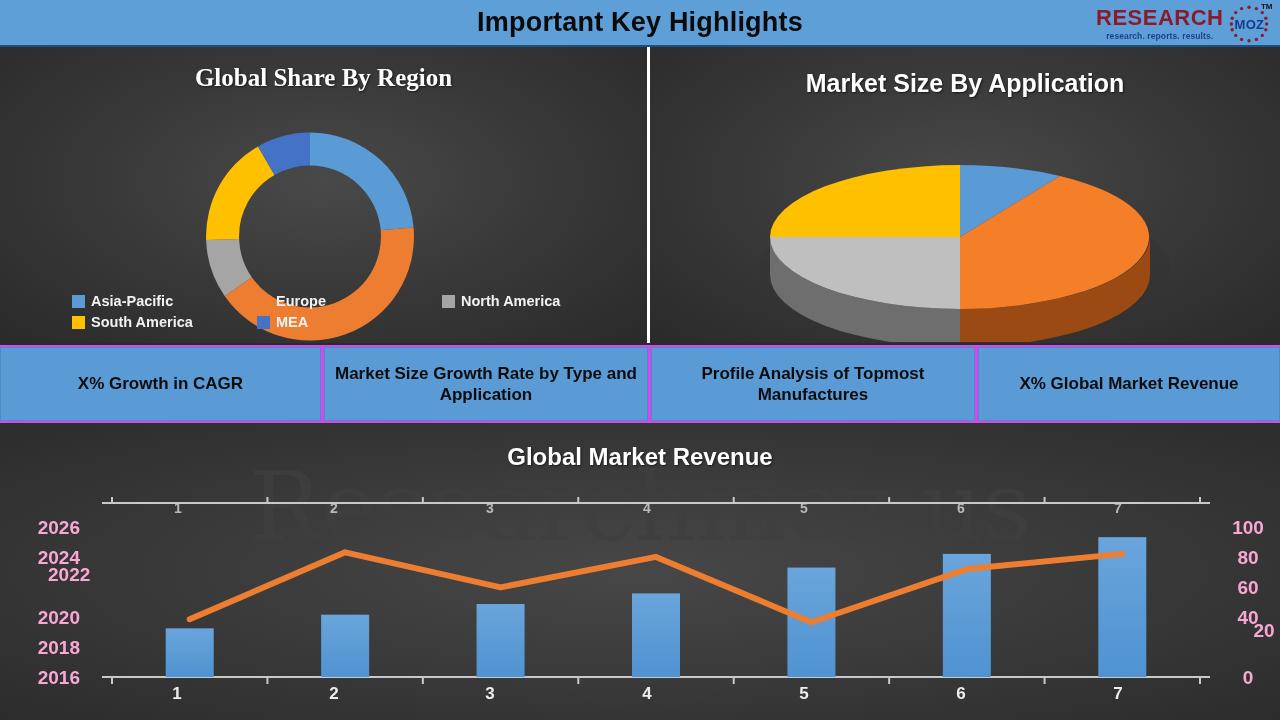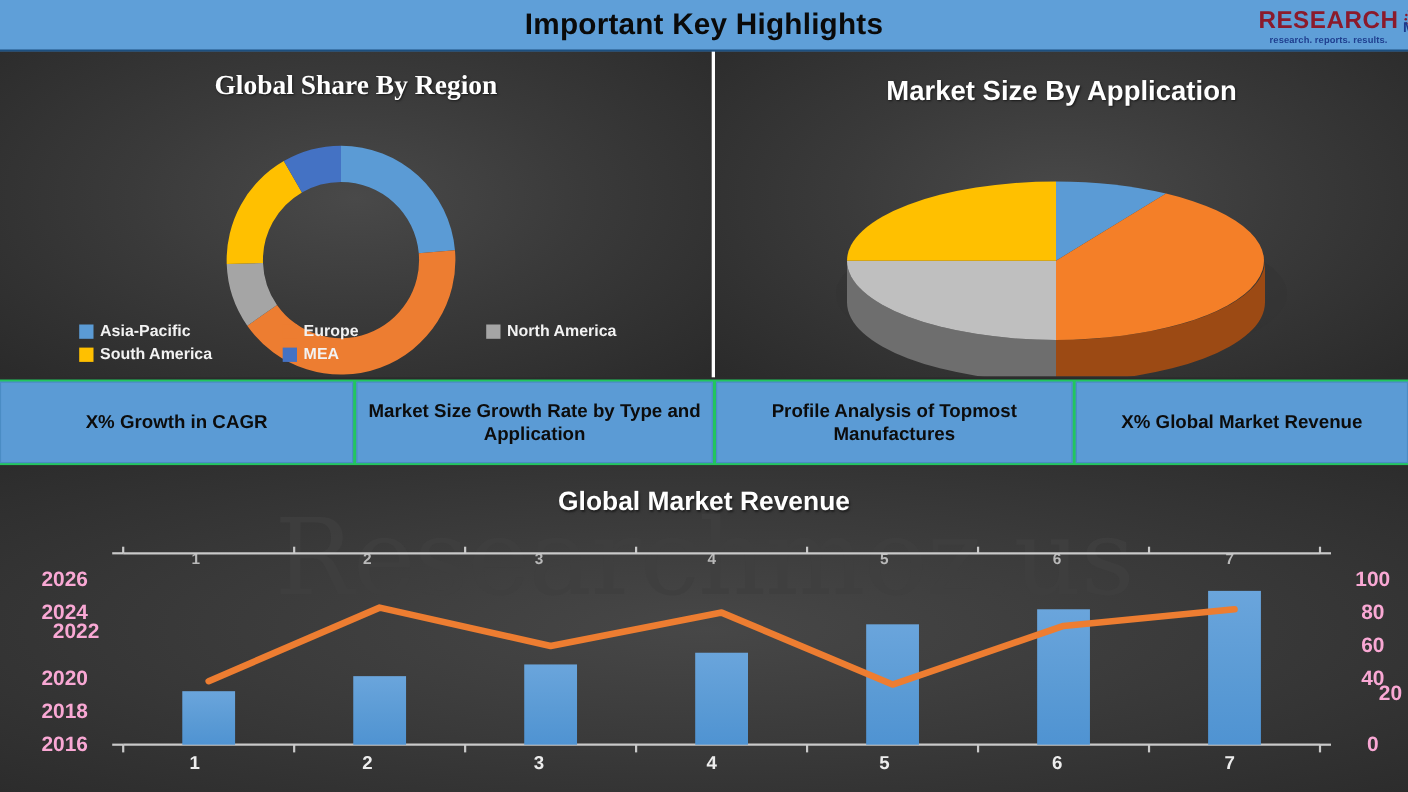--- a/index.html
+++ b/index.html
@@ -20,21 +20,21 @@
     display:flex; align-items:center; justify-content:center;
   }
   .header-title{
     font-size:27px; font-weight:bold; color:#0a0a0a;
     letter-spacing:0.2px; white-space:nowrap;
   }
   .logo{
     position:absolute; right:8px; top:3px; width:176px; height:42px;
     display:flex; align-items:center; gap:4px;
   }
-  .logo-left{ display:flex; flex-direction:column; align-items:center; line-height:1;margin-left:48px; }
+  .logo-left{ display:flex; flex-direction:column; align-items:center; line-height:1; }
   .logo-research{
     font-size:22px; font-weight:bold; color:#8b1a2b;
     letter-spacing:0.5px; font-family:"Liberation Sans", sans-serif;
   }
   .logo-tag{
     font-size:8.5px; font-weight:bold; color:#1f3f8f; margin-top:3px;
     letter-spacing:0.1px;
   }
   .logo-badge{
     position:relative; width:44px; height:40px;
@@ -83,21 +83,21 @@
   }
   .legend-item:nth-child(3){ width:160px; }
   .swatch{ width:13px; height:13px; flex:none; }
 
   
   .pie-wrap{ position:absolute; left:110px; top:80px; width:420px; height:215px; }
 
   
   .banner-row{
     position:absolute; left:0; top:345px; width:1280px; height:78px;
-    display:flex; background:#22c55e; gap:3px; padding:2px 0 2px 0;
+    display:flex; background:#d946ef; gap:3px; padding:2px 0 2px 0;
   }
   .banner-box{
     background:#5b9bd5;
     display:flex; align-items:center; justify-content:center;
     text-align:center; padding:4px 10px;
     font-size:17px; font-weight:bold; color:#0c0c0c; line-height:1.25;
     border:1px solid #4a8cc4;
   }
   .bb1{ width:322px; }
   .bb2{ width:325px; }

